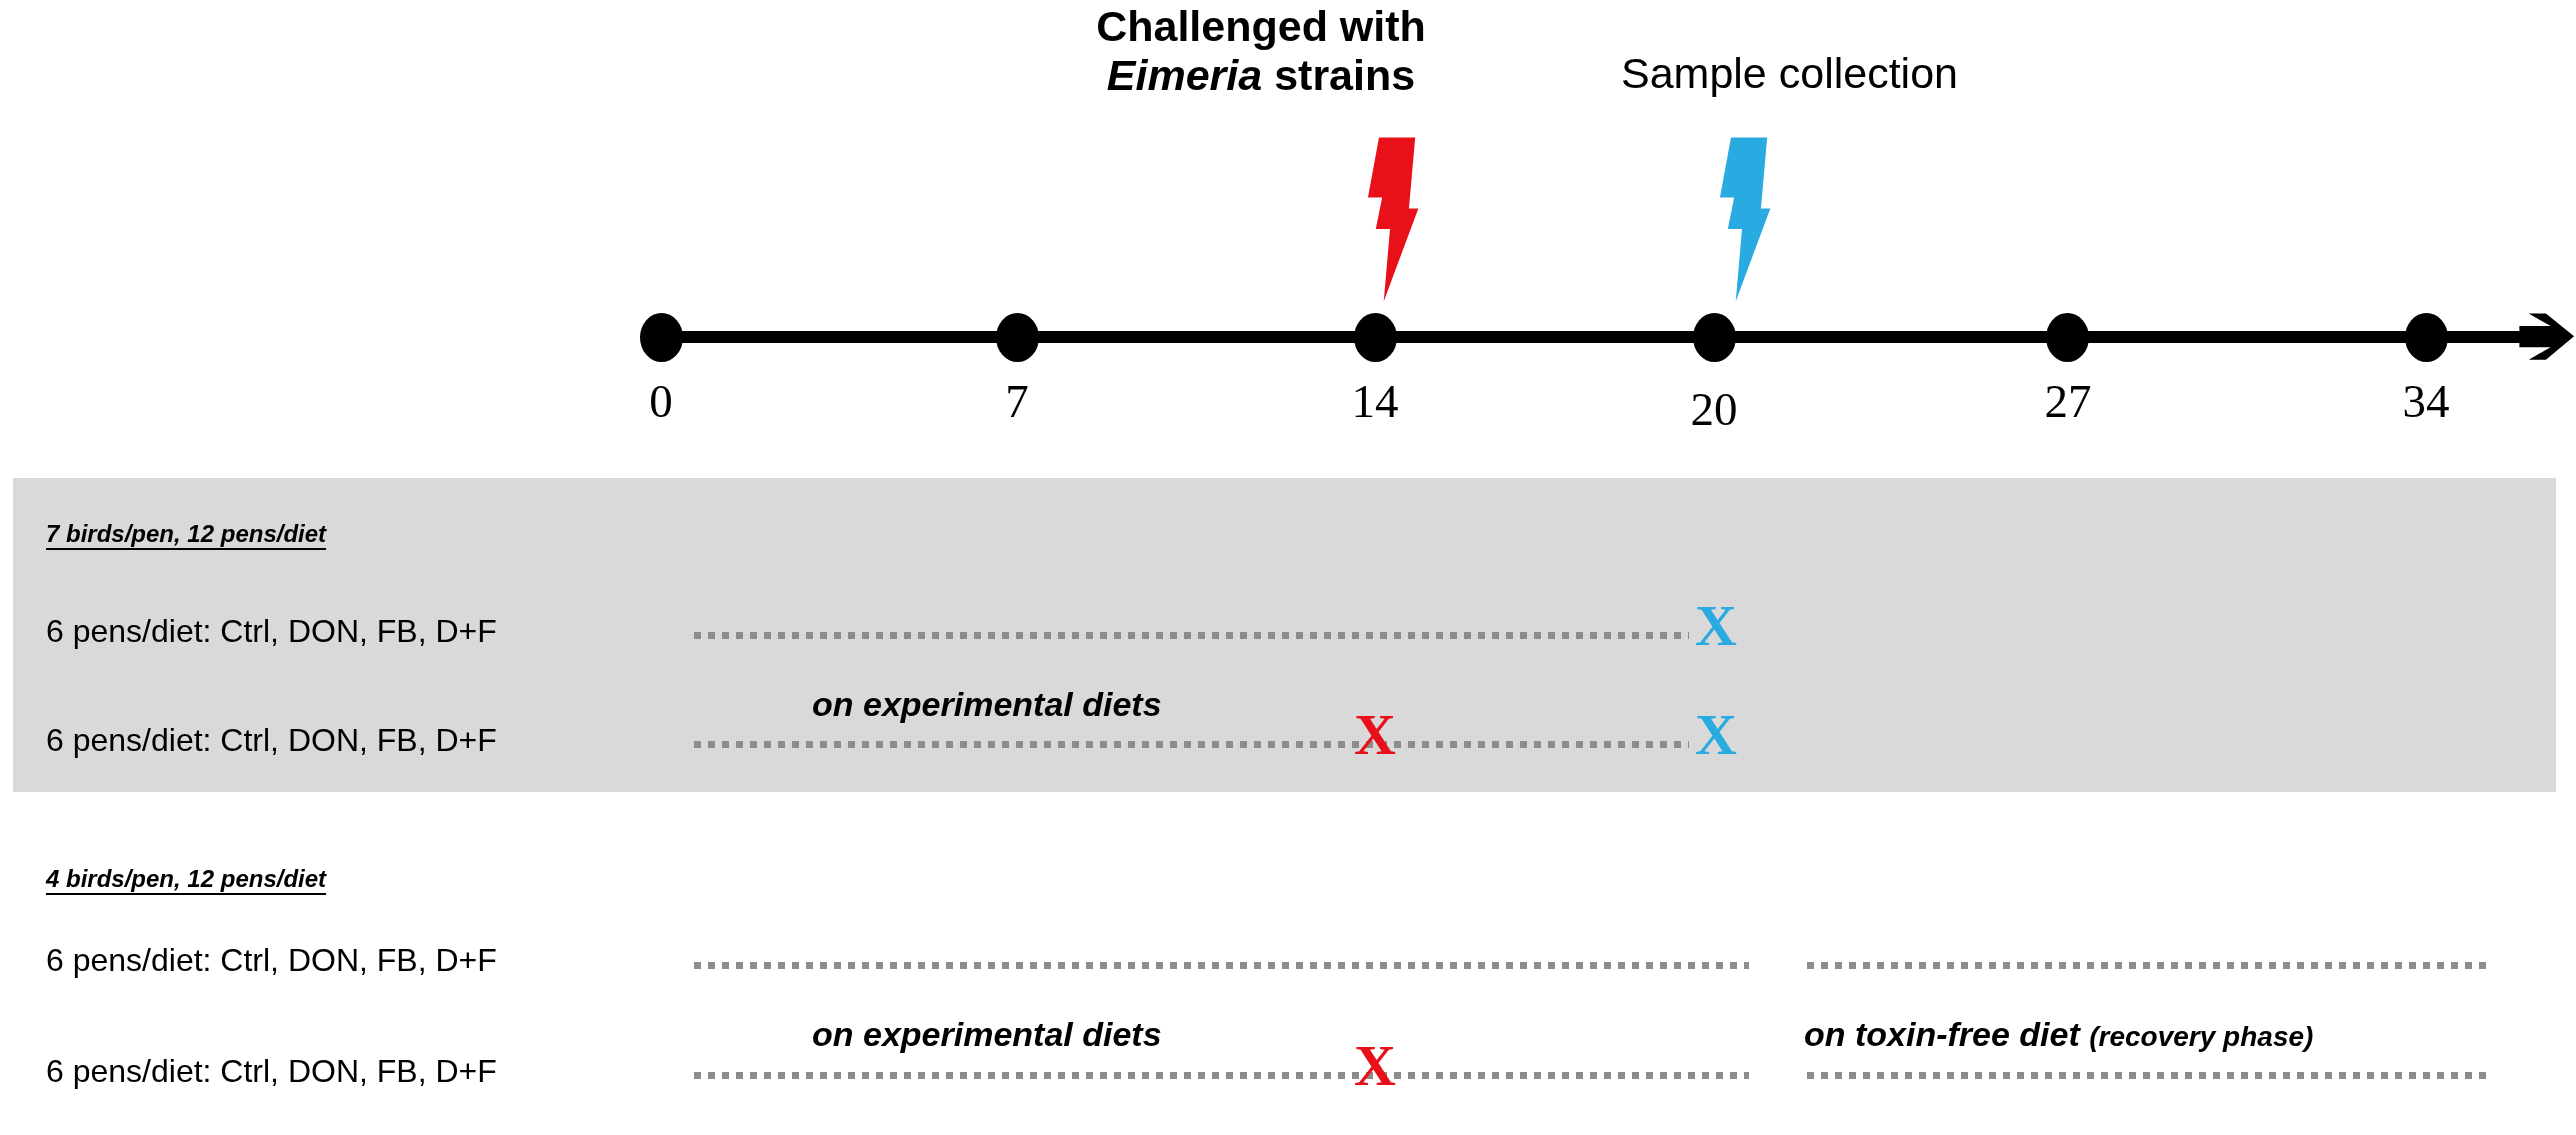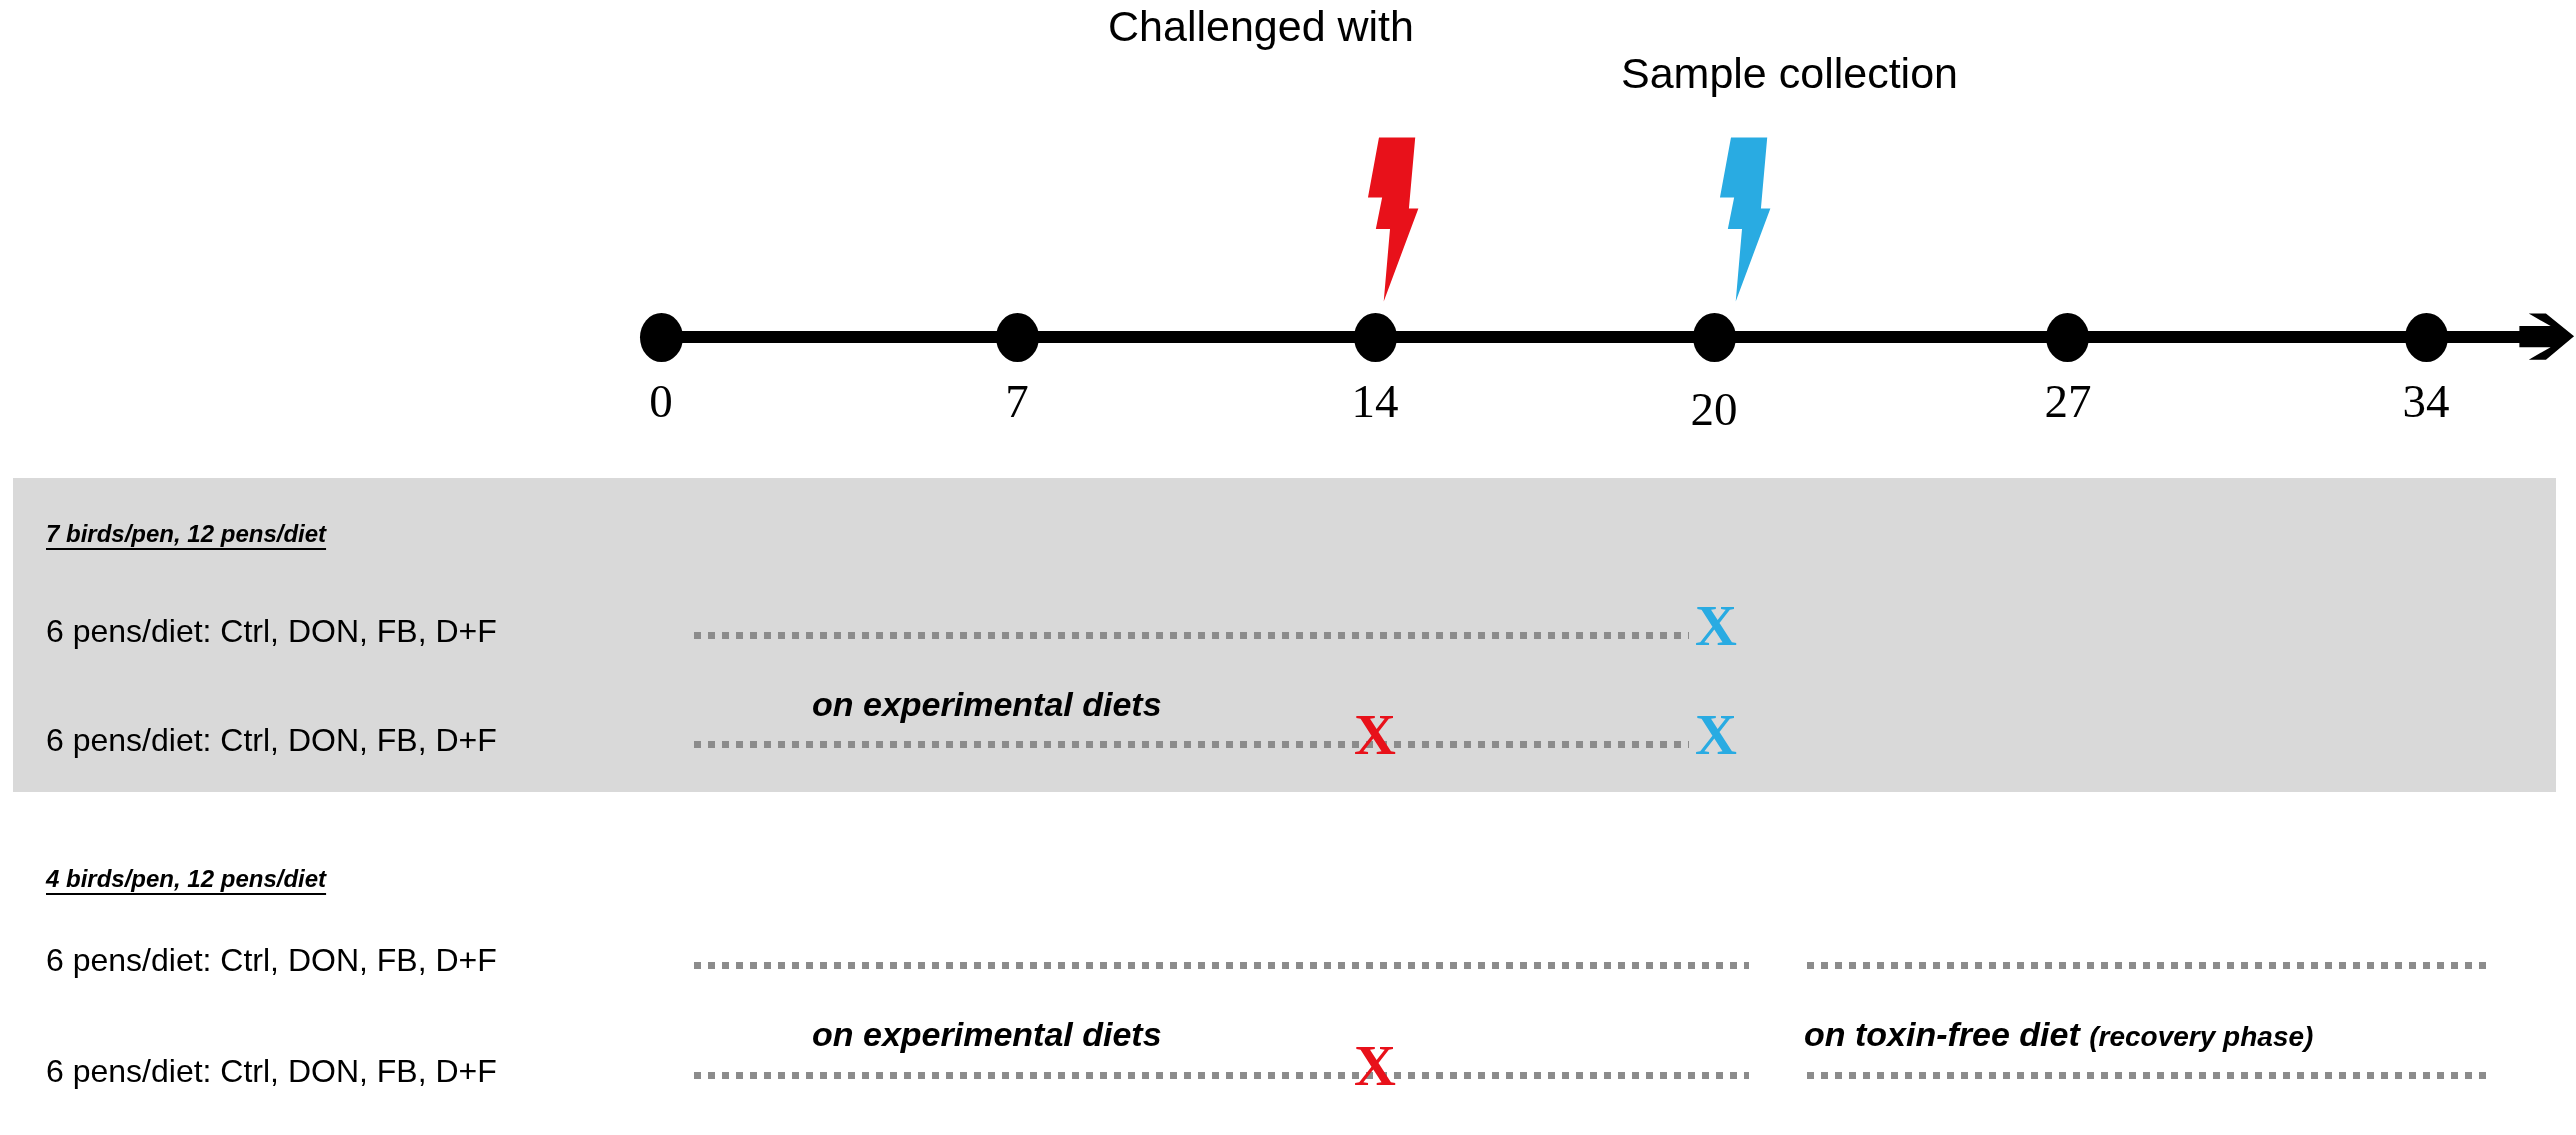--- a/index.html
+++ b/index.html
@@ -45,22 +45,25 @@
   .dots{position:absolute;height:7px;
         background-image:linear-gradient(to right,#8c8c8c 0 7px,rgba(0,0,0,0) 7px 14px);
         background-size:14px 7px;background-repeat:repeat-x;}
 
   .xmark{position:absolute;font-family:"Liberation Serif","DejaVu Serif",serif;
          font-weight:bold;font-size:58px;line-height:1;}
 </style>
 </head>
 <body>
 
-<div class="annot" style="left:985px;top:1.6px;width:552px;">
+<div class="annot" style="left:985px;top:1.6px;width:552px;font-weight:bold;">
   <div>Challenged with</div>
+  <div>
+    <span class="ital">Eimeria</span><span> strains</span>
+  </div>
 </div>
 
 <div class="annot" style="left:1490px;top:49px;width:599px;">
   <div>Sample collection</div>
 </div>
 
 <svg class="bolt" style="left:1349px;top:136px;" width="71" height="167" viewBox="0 0 90 212">
   <polygon points="38,2 84,2 76,92 88,92 44,210 52,118 34,118 42,78 24,78" fill="#e8111a"></polygon>
 </svg>
 

